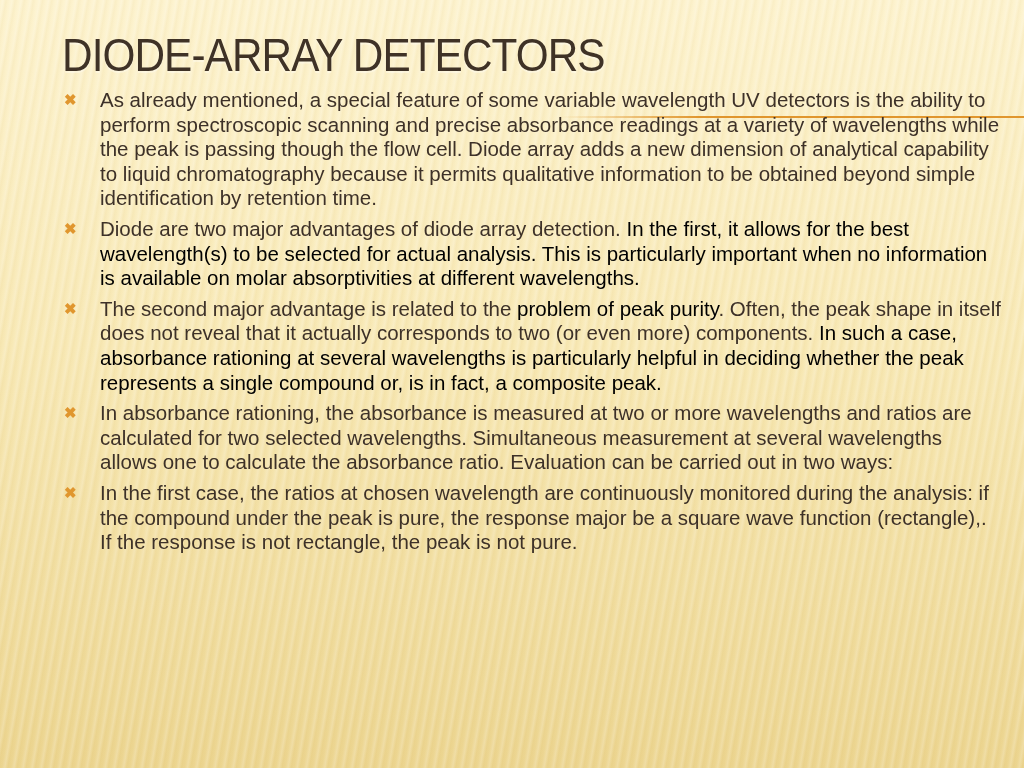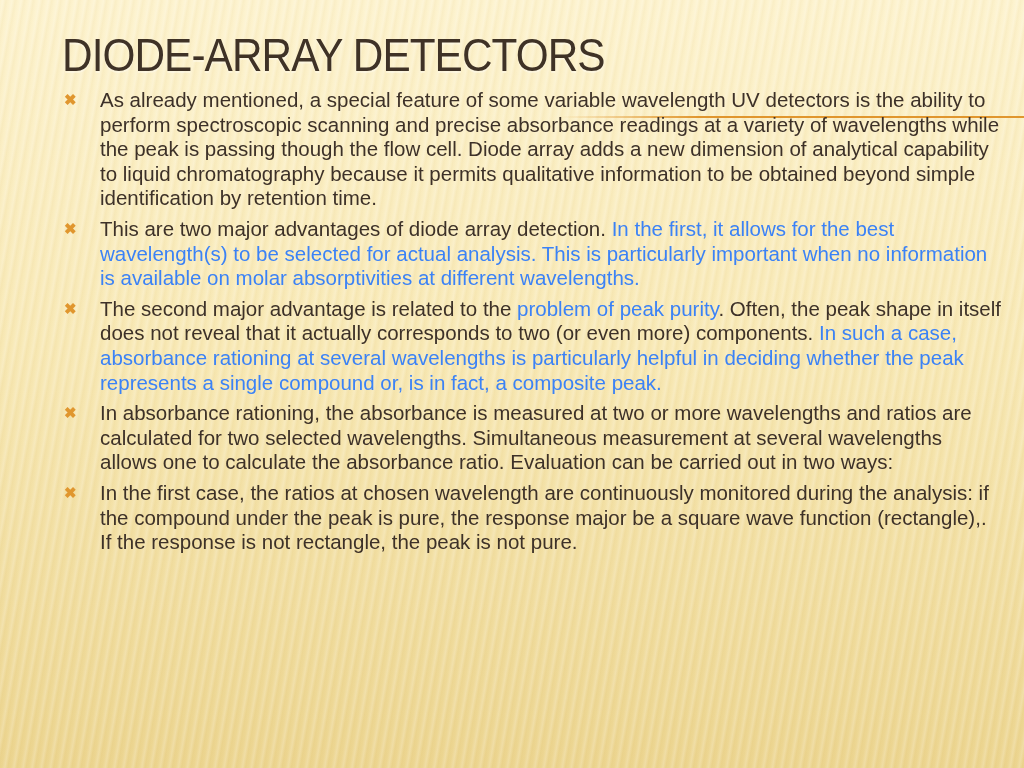--- a/index.html
+++ b/index.html
@@ -59,40 +59,40 @@
     }
     .bullet-icon {
       position: absolute;
       left: 2px;
       top: 0;
       color: #e0962e;
       font-size: 15px;
       font-weight: bold;
     }
     .red {
-      color: #3b82f6;
+      color: #000000;
     }
   </style>
 </head>
 <body>
 
 <div class="slide">
   <div class="accent-line"></div>
 
   <h1 class="title">DIODE-ARRAY DETECTORS</h1>
 
   <div class="body">
     <div class="bullet">
       <span class="bullet-icon">✖</span>
       <span>As already mentioned, a special feature of some variable wavelength UV detectors is the ability to perform spectroscopic scanning and precise absorbance readings at a variety of wavelengths while the peak is passing though the flow cell. Diode array adds a new dimension of analytical capability to liquid chromatography because it permits qualitative information to be obtained beyond simple identification by retention time.</span>
     </div>
 
     <div class="bullet">
       <span class="bullet-icon">✖</span>
-      <span>This are two major advantages of diode array detection. </span><span class="red">In the first, it allows for the best wavelength(s) to be selected for actual analysis. This is particularly important when no information is available on molar absorptivities at different wavelengths.</span>
+      <span>Diode are two major advantages of diode array detection. </span><span class="red">In the first, it allows for the best wavelength(s) to be selected for actual analysis. This is particularly important when no information is available on molar absorptivities at different wavelengths.</span>
     </div>
 
     <div class="bullet">
       <span class="bullet-icon">✖</span>
       <span>The second major advantage is related to the </span><span class="red">problem of peak purity</span><span>. Often, the peak shape in itself does not reveal that it actually corresponds to two (or even more) components. </span><span class="red">In such a case, absorbance rationing at several wavelengths is particularly helpful in deciding whether the peak represents a single compound or, is in fact, a composite peak.</span>
     </div>
 
     <div class="bullet">
       <span class="bullet-icon">✖</span>
       <span>In absorbance rationing, the absorbance is measured at two or more wavelengths and ratios are calculated for two selected wavelengths. Simultaneous measurement at several wavelengths allows one to calculate the absorbance ratio. Evaluation can be carried out in two ways:</span>

